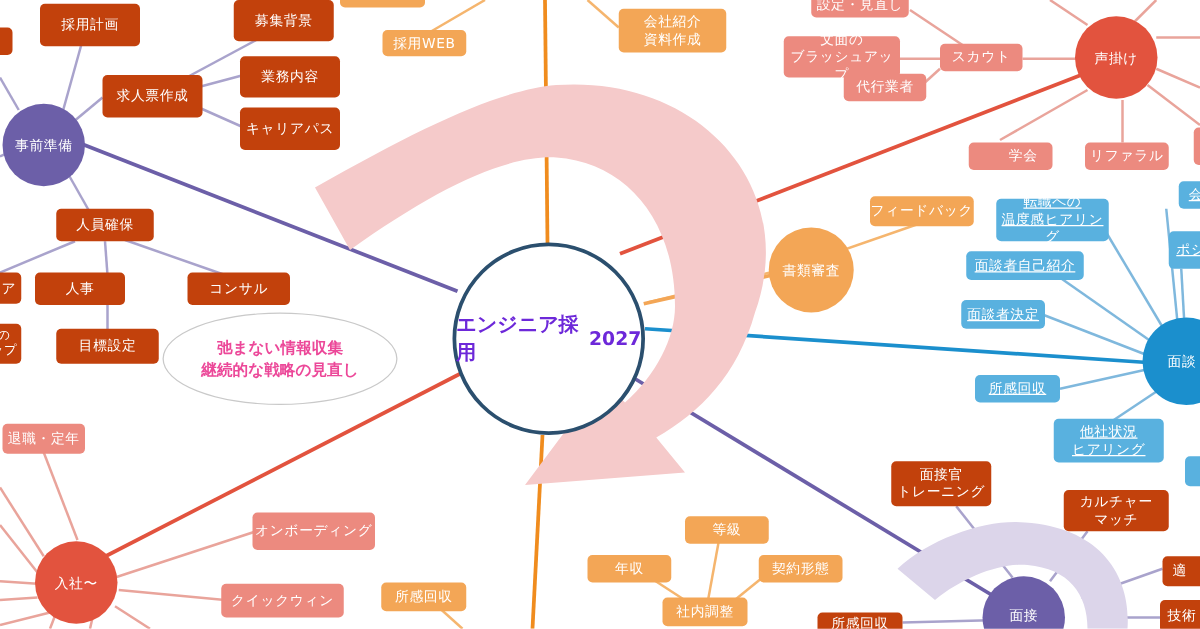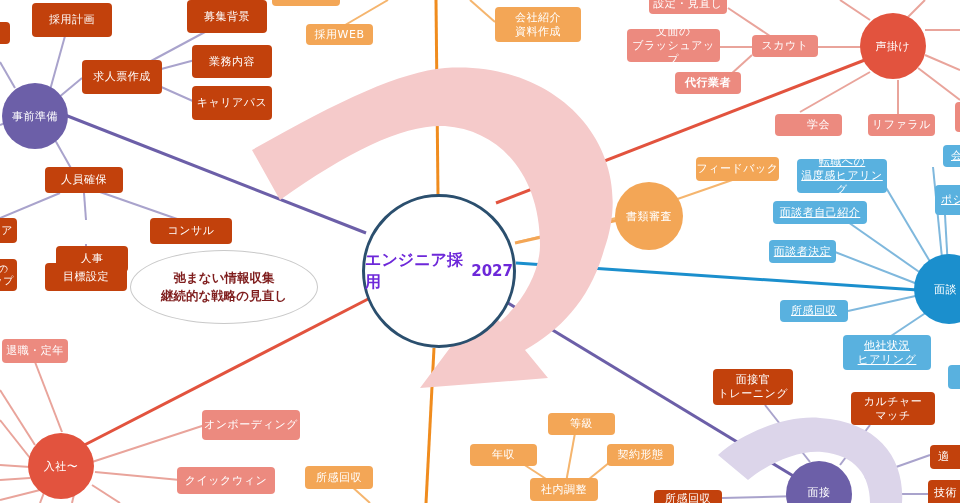--- a/index.html
+++ b/index.html
@@ -30,21 +30,21 @@
     background: #ffffff; border: 3px solid #2b4f6e;
     display: flex; flex-direction: row; align-items: center; justify-content: center;
     color: #6d28d9; font-weight: bold;
   }
   .center-node .t1 { font-size: 16px; line-height: 22px; }
   .center-node .t2 { font-size: 15px; line-height: 22px; }
   .note {
     position: absolute; left: 130px; top: 250px; width: 188px; height: 74px;
     border: 1px solid #c9c9c9; border-radius: 50%; box-sizing: border-box;
     display: flex; flex-direction: column; align-items: center; justify-content: center;
-    color: #7f1d1d; font-size: 12.5px; line-height: 18px; font-weight: bold;
+    color: #ec4899; font-size: 12.5px; line-height: 18px; font-weight: bold;
   }
 </style>
 </head>
 <body>
 
 <svg id="canvas" width="960" height="503" viewBox="0 0 960 503" xmlns="http://www.w3.org/2000/svg">
 
   <g stroke="#a9a3cc" stroke-width="2" fill="none">
     <line x1="50" y1="90" x2="65" y2="36"></line>
     <line x1="58" y1="98" x2="82" y2="78"></line>
@@ -155,35 +155,35 @@
 <div class="hub" style="left:786px;top:461px;width:66px;height:66px;background:#6c5fa8;align-items:flex-start;padding-top:24px;">面接</div>
 
 <div class="node purple" style="left:32px;top:3px;width:80px;height:34px;">採用計画</div>
 <div class="node purple" style="left:-10px;top:22px;width:20px;height:22px;"></div>
 <div class="node purple" style="left:82px;top:60px;width:80px;height:34px;">求人票作成</div>
 <div class="node purple" style="left:187px;top:0px;width:80px;height:33px;">募集背景</div>
 <div class="node purple" style="left:192px;top:45px;width:80px;height:33px;">業務内容</div>
 <div class="node purple" style="left:192px;top:86px;width:80px;height:34px;">キャリアパス</div>
 <div class="node purple" style="left:45px;top:167px;width:78px;height:26px;">人員確保</div>
 <div class="node purple" style="left:-10px;top:218px;width:27px;height:25px;justify-content:flex-end;padding-right:4px;">ア</div>
-<div class="node purple" style="left:56px;top:218px;width:72px;height:26px;margin-top:28px;">人事</div>
+<div class="node purple" style="left:28px;top:218px;width:72px;height:26px;">人事</div>
 <div class="node purple" style="left:150px;top:218px;width:82px;height:26px;">コンサル</div>
 <div class="node purple" style="left:-10px;top:259px;width:27px;height:32px;justify-content:flex-end;padding-right:3px;font-size:10px;line-height:12px;">の
 ップ</div>
 <div class="node purple" style="left:45px;top:263px;width:82px;height:28px;">目標設定</div>
 
 <div class="node salmon" style="left:2px;top:339px;width:66px;height:24px;">退職・定年</div>
 <div class="node salmon" style="left:202px;top:410px;width:98px;height:30px;">オンボーディング</div>
 <div class="node salmon" style="left:177px;top:467px;width:98px;height:27px;">クイックウィン</div>
 
 <div class="node salmon" style="left:649px;top:-6px;width:78px;height:20px;">設定・見直し</div>
 <div class="node salmon" style="left:752px;top:35px;width:66px;height:22px;">スカウト</div>
 <div class="node salmon" style="left:627px;top:29px;width:93px;height:33px;">文面の
 ブラッシュアップ</div>
-<div class="node salmon" style="left:675px;top:72px;width:66px;height:22px;font-weight:bold;">代行業者</div>
+<div class="node salmon" style="left:675px;top:59px;width:66px;height:22px;">代行業者</div>
 <div class="node salmon" style="left:775px;top:114px;width:67px;height:22px;padding-left:20px;">学会</div>
 <div class="node salmon" style="left:868px;top:114px;width:67px;height:22px;">リファラル</div>
 <div class="node salmon" style="left:955px;top:102px;width:20px;height:30px;"></div>
 
 <div class="node orange" style="left:272px;top:-10px;width:68px;height:16px;"></div>
 <div class="node orange" style="left:306px;top:24px;width:67px;height:21px;">採用WEB</div>
 <div class="node orange" style="left:495px;top:7px;width:86px;height:35px;">会社紹介
 資料作成</div>
 <div class="node orange" style="left:696px;top:157px;width:83px;height:24px;">フィードバック</div>
 <div class="node orange" style="left:305px;top:466px;width:68px;height:23px;">所感回収</div>

